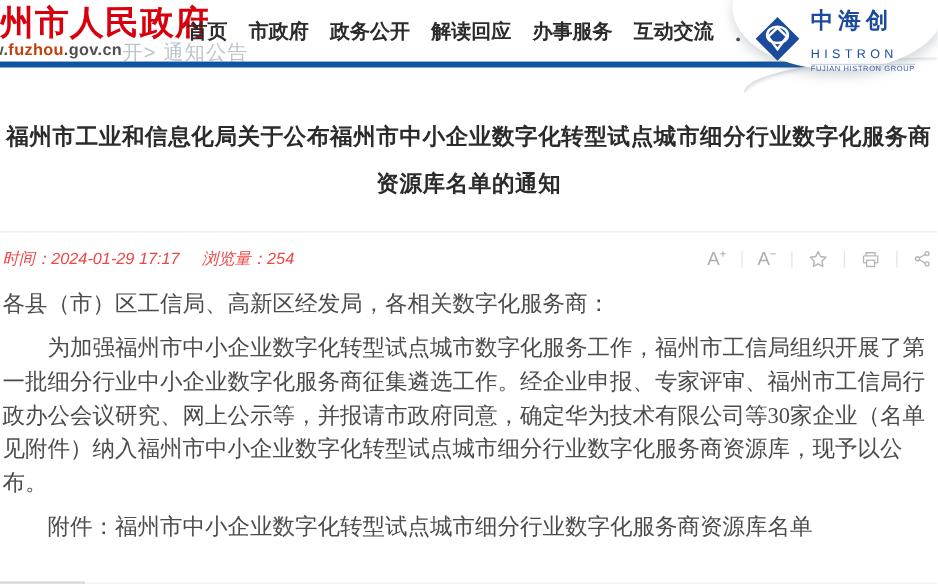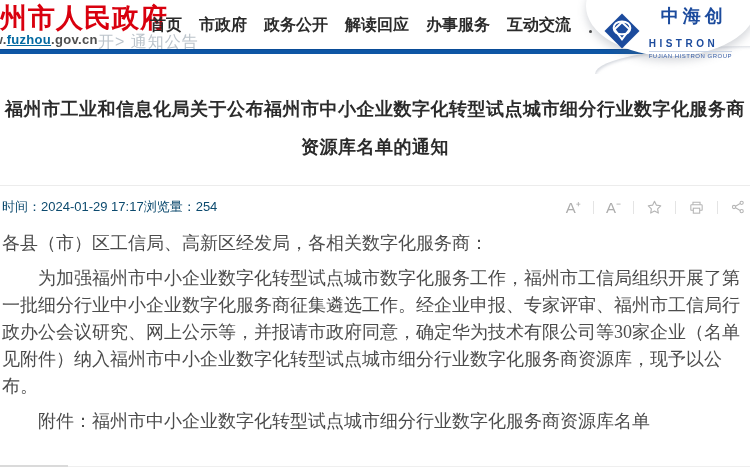--- a/index.html
+++ b/index.html
@@ -13,21 +13,21 @@
     position:absolute;left:98px;top:32px;font-size:16px;
     color:#bcc4cb;letter-spacing:1px;white-space:nowrap;z-index:0;
   }
   .site-logo{position:absolute;left:-28px;top:5px;z-index:2;line-height:1;}
   .site-name{
     font-family:"Liberation Serif",serif;font-weight:900;color:#d9000e;
     font-size:27px;letter-spacing:1px;white-space:nowrap;
   }
   .site-url{font-size:13px;font-weight:700;margin-top:1px;letter-spacing:.3px;}
   .site-url .u-pre,.site-url .u-suf{color:#4f4f4f;}
-  .site-url .u-red{color:#0369a1;text-decoration:underline;}
+  .site-url .u-red{color:#c2410c;}
   .main-nav{
     position:absolute;left:150px;top:15px;display:flex;gap:17px;z-index:2;
     font-size:16px;font-weight:700;color:#2b2b2b;white-space:nowrap;justify-content:flex-end;
   }
   .main-nav span{cursor:pointer;}
   .nav-overflow-dot{
     position:absolute;left:589px;top:30px;width:3px;height:3px;
     background:#4a4a4a;border-radius:50%;z-index:2;
   }
   .blue-rule{
@@ -43,34 +43,34 @@
   .brand-bubble{
     position:absolute;top:-44px;right:-6px;width:170px;height:100px;
     background:#fff;border-radius:50%;z-index:4;
     box-shadow:0 5px 9px rgba(90,100,115,.25);
   }
   .brand-content{
     position:absolute;top:7px;right:18px;z-index:5;
     display:flex;align-items:center;gap:7px;cursor:pointer;
   }
   .brand-text{color:#1c4b9d;line-height:1;}
-  .brand-cn{font-size:18px;font-weight:700;letter-spacing:4px;margin-left:12px;}
-  .brand-en{font-size:10px;font-weight:700;letter-spacing:3.5px;margin-top:14px;}
+  .brand-cn{font-size:18px;font-weight:700;letter-spacing:4px;}
+  .brand-en{font-size:10px;font-weight:400;letter-spacing:3.5px;margin-top:14px;}
   .brand-sub{font-size:6px;letter-spacing:.5px;margin-top:2px;color:#3a60a8;
     border-top:1px solid #c9d4e6;padding-top:1px;}
   
   .article-title{
     margin:36px 4px 0;text-align:center;font-size:18px;font-weight:700;
     color:#2b2b2b;line-height:38px;letter-spacing:.5px;
   }
   .meta-bar{
     margin-top:19px;border-top:1px solid #ececec;
     padding:12px 4px 0 2px;display:flex;align-items:center;
   }
-  .meta-left{font-size:13px;color:#0c4a6e;display:flex;white-space:nowrap;}
+  .meta-left{font-size:13px;color:#ef4444;display:flex;gap:18px;white-space:nowrap;font-style:italic;}
   .toolbar{margin-left:auto;display:flex;align-items:center;gap:12px;color:#adadad;}
   .tool{font-size:15px;line-height:1;cursor:pointer;display:flex;align-items:center;}
   .tool svg{display:block;}
   .tb-divider{width:1px;height:13px;background:#e4e4e4;}
   .article-body{
     margin-top:14px;padding:0 2px;
     font-family:"Liberation Serif",serif;font-size:18px;color:#4c4c4c;
     line-height:27px;
   }
   .article-body p{margin:0 0 8px;}

